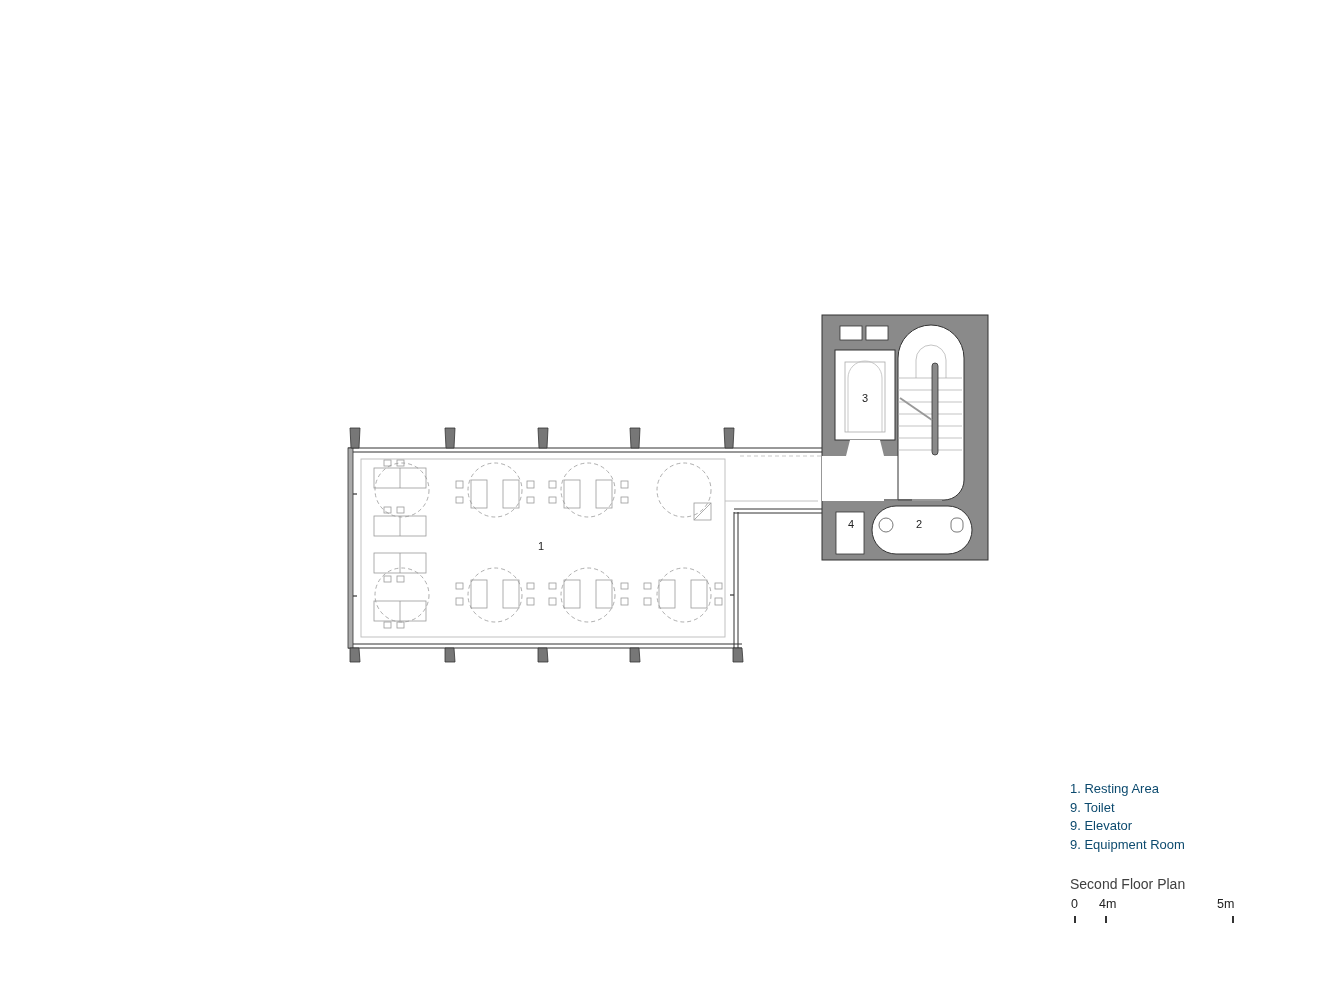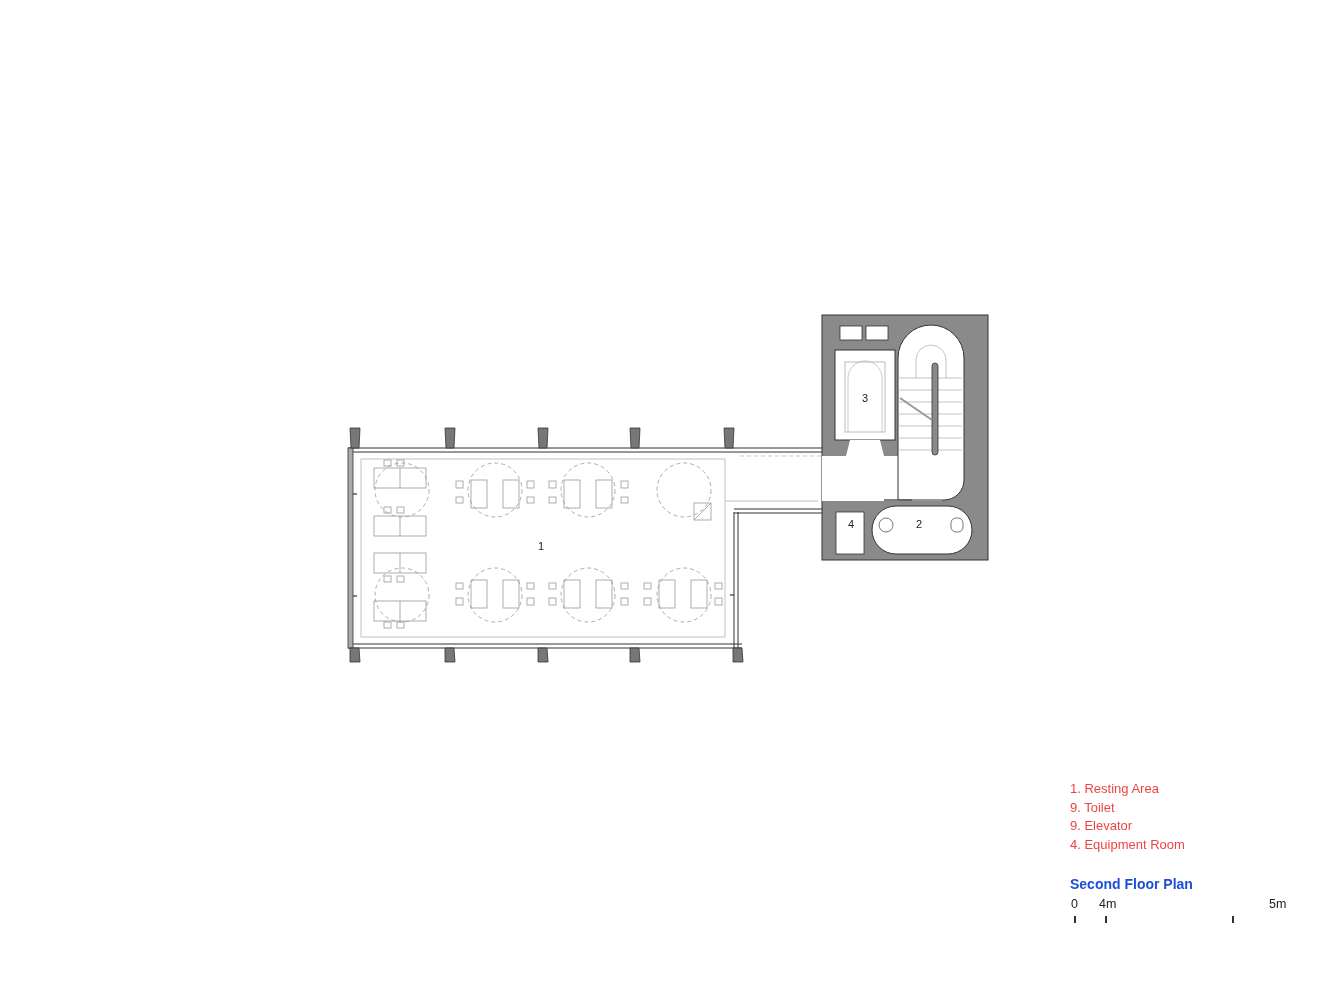--- a/index.html
+++ b/index.html
@@ -1,20 +1,20 @@
 <!DOCTYPE html>
 <html><head>
 <meta charset="utf-8">
 <style>
   html, body { margin:0; padding:0; background:#ffffff; }
   body { width:1333px; height:1000px; position:relative; overflow:hidden; font-family:"Liberation Sans", sans-serif; }
   #plan { position:absolute; left:0; top:0; }
-  .legend { position:absolute; left:1070px; top:780px; color:#ef4444; font-size:13px; line-height:18.5px; }
+  .legend { position:absolute; left:1070px; top:780px; color:#0c4a6e; font-size:13px; line-height:18.5px; }
   .legend div { white-space:nowrap; }
-  .plan-title { position:absolute; left:1070px; top:876px; color:#1d4ed8; font-size:14px; font-weight:700; }
+  .plan-title { position:absolute; left:1070px; top:876px; color:#404040; font-size:14px; font-weight:400; }
   .scale-label { position:absolute; top:897px; font-size:12.5px; color:#222; }
   .scale-tick { position:absolute; top:916px; width:1.5px; height:7px; background:#333; }
   .room-num { font-family:"Liberation Sans", sans-serif; font-size:11px; fill:#222; }
 </style>
 </head>
 <body>
 
 <svg id="plan" width="1333" height="1000" viewBox="0 0 1333 1000" xmlns="http://www.w3.org/2000/svg">
 
   <g>
@@ -164,25 +164,25 @@
   <text class="room-num" x="538" y="550">1</text>
   <text class="room-num" x="916" y="528">2</text>
   <text class="room-num" x="862" y="402">3</text>
   <text class="room-num" x="848" y="528">4</text>
 </svg>
 
 <div class="legend">
   <div>1. Resting Area</div>
   <div>9. Toilet</div>
   <div>9. Elevator</div>
-  <div>4. Equipment Room</div>
+  <div>9. Equipment Room</div>
 </div>
 
 <div class="plan-title">Second Floor Plan</div>
 
 <div>
   <span class="scale-label" style="left:1071px">0</span>
   <span class="scale-label" style="left:1099px">4m</span>
-  <span class="scale-label" style="left:1269px">5m</span>
+  <span class="scale-label" style="left:1217px">5m</span>
   <div class="scale-tick" style="left:1074px"></div>
   <div class="scale-tick" style="left:1105px"></div>
   <div class="scale-tick" style="left:1232px"></div>
 </div>
 
 </body></html>

